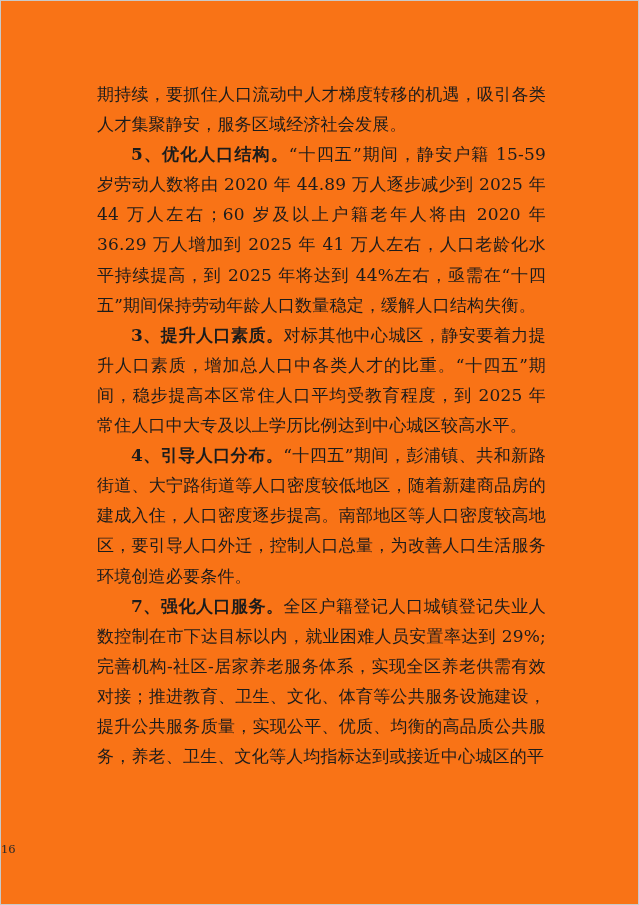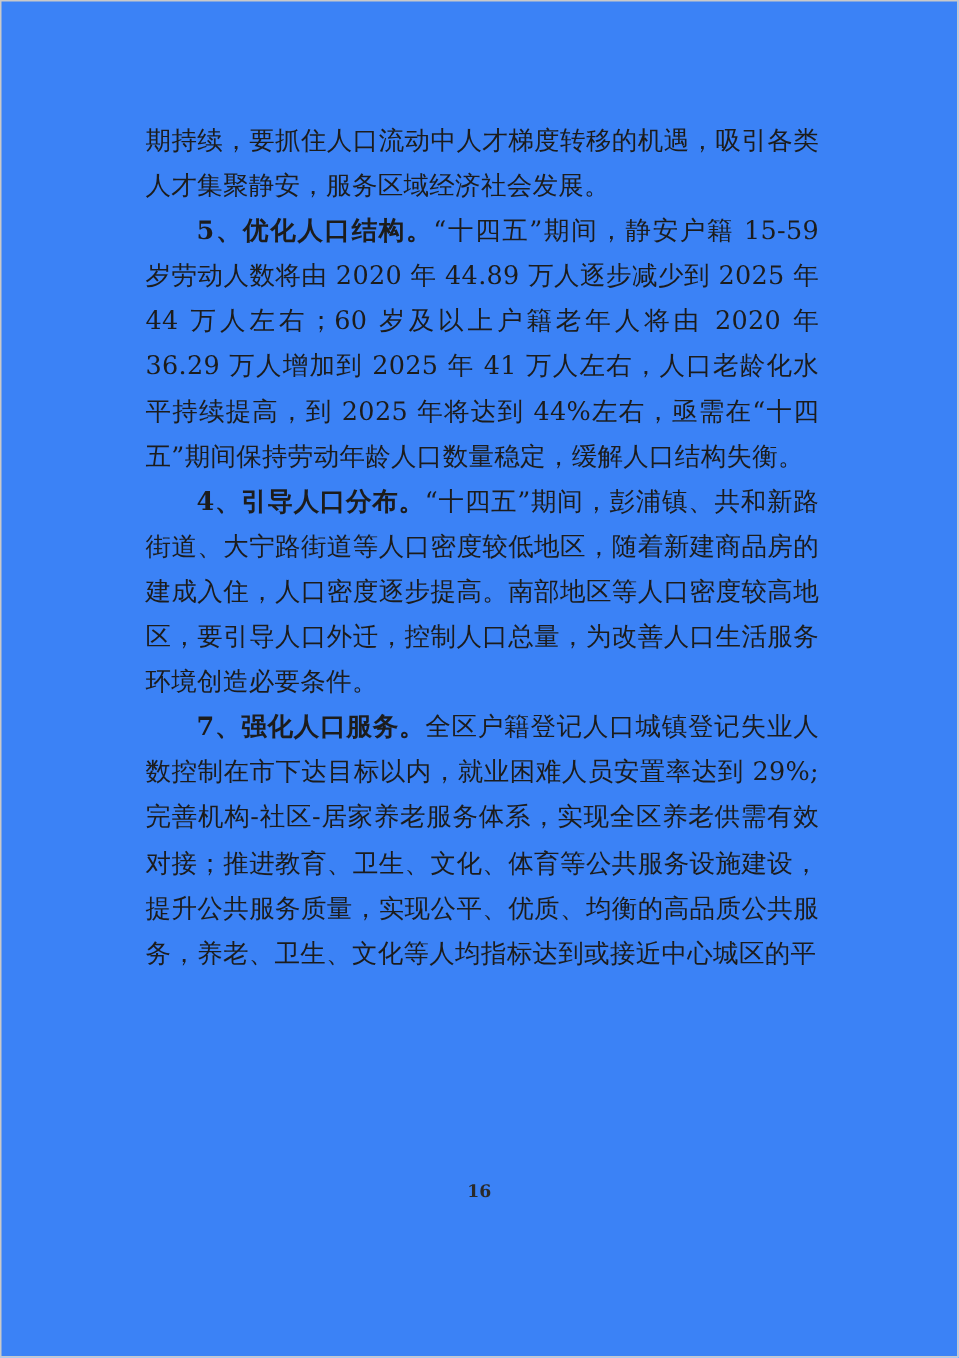--- a/index.html
+++ b/index.html
@@ -4,21 +4,21 @@
 <style>
   html, body {
     margin: 0;
     padding: 0;
     background: #ffffff;
   }
   .page {
     position: relative;
     width: 639px;
     height: 905px;
-    background: #3b82f6;
+    background: #f97316;
     border: 1px solid #c9c9c9;
     box-sizing: border-box;
     overflow: hidden;
     font-family: "DejaVu Serif", "Liberation Serif", serif;
     color: #1c1c1c;
   }
   .text-block {
     position: absolute;
     left: 96px;
     top: 78px;
@@ -35,40 +35,40 @@
   }
   .text-block p.indent {
     text-indent: 2em;
   }
   .para-lead {
     font-weight: bold;
   }
   .page-number {
     position: absolute;
     left: 0;
-    top: 785px;
+    top: 840px;
     width: 100%;
-    text-align: center;
+    text-align: left;
     font-size: 11.5px;
     line-height: 16px;
     color: #2a2a2a;
-    font-weight: bold;
   }
 </style>
 </head>
 <body>
 
 <div class="page">
 
   <div class="text-block">
 
     <p><span class="para-body">期持续，要抓住人口流动中人才梯度转移的机遇，吸引各类人才集聚静安，服务区域经济社会发展。</span></p>
 
     <p class="indent"><b class="para-lead">5、优化人口结构。</b><span class="para-body">“十四五”期间，静安户籍 15-59 岁劳动人数将由 2020 年 44.89 万人逐步减少到 2025 年 44 万人左右；60 岁及以上户籍老年人将由 2020 年 36.29 万人增加到 2025 年 41 万人左右，人口老龄化水平持续提高，到 2025 年将达到 44%左右，亟需在“十四五”期间保持劳动年龄人口数量稳定，缓解人口结构失衡。</span></p>
 
+    <p class="indent"><b class="para-lead">3、提升人口素质。</b><span class="para-body">对标其他中心城区，静安要着力提升人口素质，增加总人口中各类人才的比重。“十四五”期间，稳步提高本区常住人口平均受教育程度，到 2025 年常住人口中大专及以上学历比例达到中心城区较高水平。</span></p>
 
     <p class="indent"><b class="para-lead">4、引导人口分布。</b><span class="para-body">“十四五”期间，彭浦镇、共和新路街道、大宁路街道等人口密度较低地区，随着新建商品房的建成入住，人口密度逐步提高。南部地区等人口密度较高地区，要引导人口外迁，控制人口总量，为改善人口生活服务环境创造必要条件。</span></p>
 
     <p class="indent"><b class="para-lead">7、强化人口服务。</b><span class="para-body">全区户籍登记人口城镇登记失业人数控制在市下达目标以内，就业困难人员安置率达到 29%;完善机构-社区-居家养老服务体系，实现全区养老供需有效对接；推进教育、卫生、文化、体育等公共服务设施建设，提升公共服务质量，实现公平、优质、均衡的高品质公共服务，养老、卫生、文化等人均指标达到或接近中心城区的平</span></p>
 
   </div>
 
   <div class="page-number">16</div>
 
 </div>

